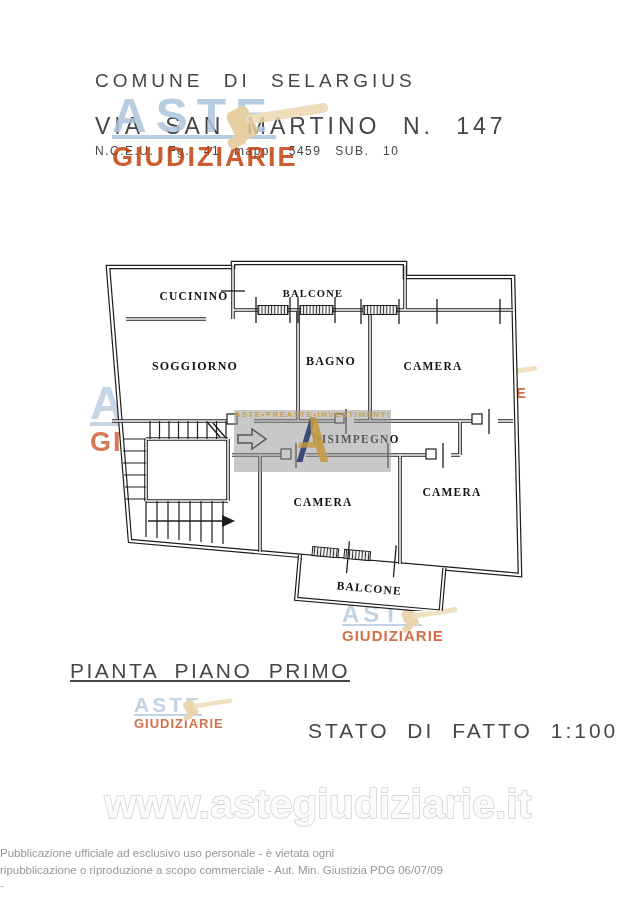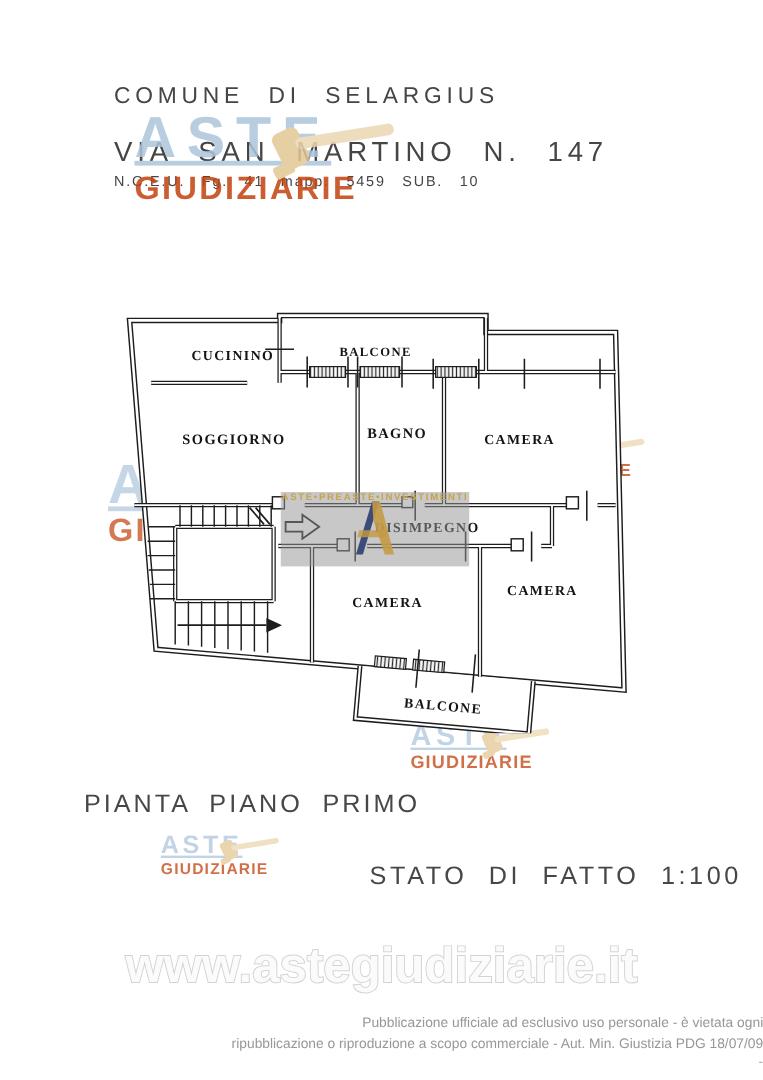--- a/index.html
+++ b/index.html
@@ -16,38 +16,38 @@
   .hdr-3{left:95px;top:144px;font-size:12px;letter-spacing:1.5px;word-spacing:9px;font-weight:400;}
 
   
   .wm{position:absolute;pointer-events:none;line-height:1;white-space:nowrap;}
   .wm .l1{color:#adc5dc;font-weight:bold;text-decoration:underline;}
   .wm .l2{color:#c2410c;font-weight:bold;}
   .wm svg{position:absolute;overflow:visible;}
 
   
   .cap{color:#474747;white-space:nowrap;font-weight:400;}
-  .cap-title{left:70px;top:659px;font-size:21px;letter-spacing:2.5px;word-spacing:8px;}
+  .cap-title{left:70px;top:659px;font-size:21px;letter-spacing:2.5px;word-spacing:8px;text-decoration:underline;}
   .cap-scale{left:308px;top:719px;font-size:21px;letter-spacing:3px;word-spacing:9px;}
 
   
   .agency-box{
     left:234px;top:410px;width:157px;height:62px;
     background:rgba(150,150,150,0.52);
     display:flex;flex-direction:column;align-items:center;justify-content:flex-start;
   }
   .agency-box .logo{position:absolute;left:56px;top:4px;}
   .agency-text{
     font-size:8px;letter-spacing:1.4px;color:#c9a24d;font-weight:bold;
     margin-bottom:5px;white-space:nowrap;
   }
 
   
   .url-wrap{left:58px;top:770px;}
-  .foot{left:0;right:0;text-align:right;color:#979797;font-size:11.5px;white-space:nowrap;}
+  .foot{left:0;right:0;text-align:left;color:#979797;font-size:11.5px;white-space:nowrap;}
   .foot-1{top:847px;}
   .foot-2{top:864px;}
   .foot-dash{top:879px;color:#aaaaaa;}
 
   
   .room-label{
     font-family:"Liberation Serif",serif;font-weight:bold;
     fill:#141414;letter-spacing:1.2px;
   }
 </style>
@@ -221,14 +221,14 @@
 </div>
 
 <div class="abs cap cap-title">PIANTA PIANO PRIMO</div>
 <div class="abs cap cap-scale">STATO DI FATTO 1:100</div>
 
 <svg class="abs url-wrap" width="520" height="66" viewBox="0 0 520 66">
   <text x="260" y="48" text-anchor="middle" font-family="Liberation Sans, sans-serif" font-size="41" font-weight="bold" fill="#fbfbfb" stroke="#d3d3d3" stroke-width="1.6" style="paint-order:stroke;">www.astegiudiziarie.it</text>
 </svg>
 
 <div class="abs foot foot-1">Pubblicazione ufficiale ad esclusivo uso personale - è vietata ogni</div>
-<div class="abs foot foot-2">ripubblicazione o riproduzione a scopo commerciale - Aut. Min. Giustizia PDG 18/07/09</div>
+<div class="abs foot foot-2">ripubblicazione o riproduzione a scopo commerciale - Aut. Min. Giustizia PDG 06/07/09</div>
 <div class="abs foot foot-dash">-</div>
 
 </body></html>

